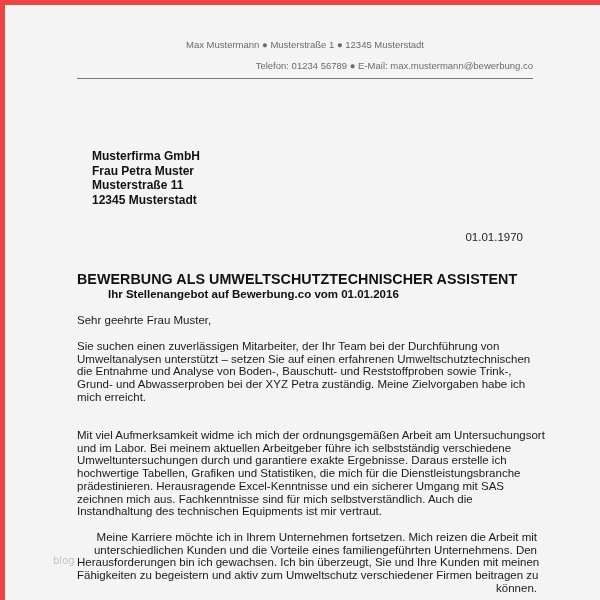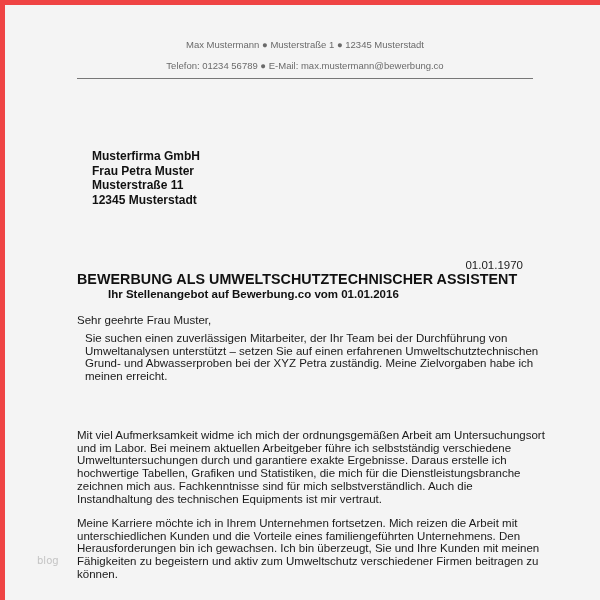--- a/index.html
+++ b/index.html
@@ -25,21 +25,21 @@
     }
     .sender {
       position: absolute;
       left: 72px;
       width: 456px;
       text-align: center;
       font-size: 9.5px;
       color: #6a6a6a;
     }
     .sender-line1 { top: 34px; }
-    .sender-line2 { top: 55px; }
+    .sender-line2 { top: 55px; text-align: right; }
     .rule {
       position: absolute;
       left: 72px;
       top: 73px;
       width: 456px;
       height: 0;
       border-top: 1px solid #777;
     }
     .recipient {
       position: absolute;
@@ -50,21 +50,20 @@
       line-height: 14.5px;
       color: #111;
     }
     .recipient div { white-space: nowrap; padding-left: 15px; }
     .date {
       position: absolute;
       right: 80px;
       top: 226px;
       font-size: 11.5px;
       color: #222;
-      margin-top: 28px;
     }
     .title {
       position: absolute;
       left: 72px;
       top: 266px;
       font-size: 14.3px;
       font-weight: bold;
       color: #111;
       white-space: nowrap;
       letter-spacing: 0.05px;
@@ -89,26 +88,26 @@
     }
     .para {
       position: absolute;
       left: 72px;
       width: 460px;
       font-size: 11.5px;
       line-height: 12.7px;
       color: #1a1a1a;
     }
     .para div { white-space: nowrap; }
-    .p1 { top: 327px; margin-left: 8px; }
+    .p1 { top: 335px; }
     .p2 { top: 424px; }
-    .p3 { top: 512px; }
+    .p3 { top: 526px; text-align: right; }
     .watermark {
       position: absolute;
-      left: 32px;
+      left: 48px;
       top: 550px;
       font-size: 10px;
       color: #c4c4c4;
       font-family: "DejaVu Sans", sans-serif;
     }
   </style>
 </head>
 <body>
 
 <div class="page">
@@ -127,29 +126,31 @@
   <div class="date">01.01.1970</div>
 
   <div class="title">BEWERBUNG ALS UMWELTSCHUTZTECHNISCHER ASSISTENT</div>
   <div class="subtitle">Ihr Stellenangebot auf Bewerbung.co vom 01.01.2016</div>
 
   <div class="salutation">Sehr geehrte Frau Muster,</div>
 
   <div class="para p1">
     <div>Sie suchen einen zuverlässigen Mitarbeiter, der Ihr Team bei der Durchführung von</div>
     <div>Umweltanalysen unterstützt – setzen Sie auf einen erfahrenen Umweltschutztechnischen</div>
+    <div>die Entnahme und Analyse von Boden-, Bauschutt- und Reststoffproben sowie Trink-,</div>
     <div>Grund- und Abwasserproben bei der XYZ Petra zuständig. Meine Zielvorgaben habe ich</div>
-    <div>meinen erreicht.</div>
+    <div>mich erreicht.</div>
   </div>
 
   <div class="para p2">
     <div>Mit viel Aufmerksamkeit widme ich mich der ordnungsgemäßen Arbeit am Untersuchungsort</div>
     <div>und im Labor. Bei meinem aktuellen Arbeitgeber führe ich selbstständig verschiedene</div>
     <div>Umweltuntersuchungen durch und garantiere exakte Ergebnisse. Daraus erstelle ich</div>
     <div>hochwertige Tabellen, Grafiken und Statistiken, die mich für die Dienstleistungsbranche</div>
+    <div>prädestinieren. Herausragende Excel-Kenntnisse und ein sicherer Umgang mit SAS</div>
     <div>zeichnen mich aus. Fachkenntnisse sind für mich selbstverständlich. Auch die</div>
     <div>Instandhaltung des technischen Equipments ist mir vertraut.</div>
   </div>
 
   <div class="para p3">
     <div>Meine Karriere möchte ich in Ihrem Unternehmen fortsetzen. Mich reizen die Arbeit mit</div>
     <div>unterschiedlichen Kunden und die Vorteile eines familiengeführten Unternehmens. Den</div>
     <div>Herausforderungen bin ich gewachsen. Ich bin überzeugt, Sie und Ihre Kunden mit meinen</div>
     <div>Fähigkeiten zu begeistern und aktiv zum Umweltschutz verschiedener Firmen beitragen zu</div>
     <div>können.</div>

